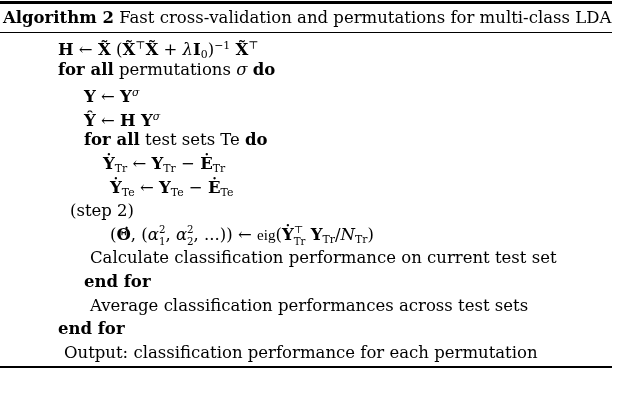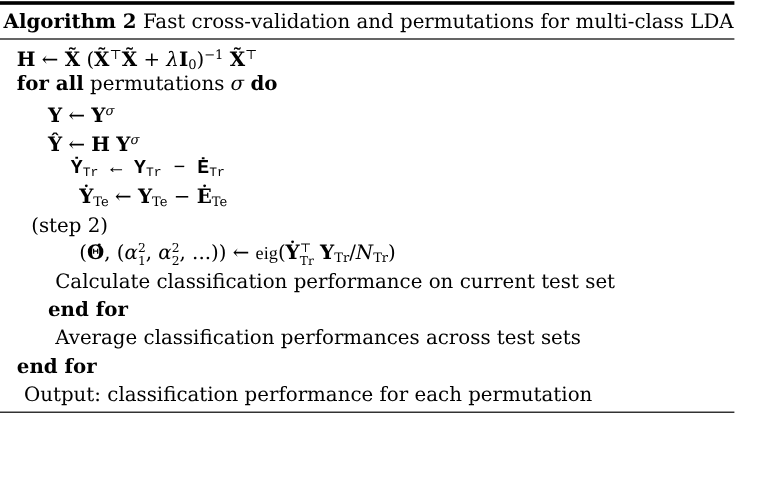--- a/index.html
+++ b/index.html
@@ -30,20 +30,21 @@
     overflow:hidden;
   }
   .title .kw{font-weight:bold;}
   .algo-body{flex:0 0 auto;padding-top:1px;}
   .line{
     font-size:16.5px;
     height:23.6px;
     line-height:23.6px;
     white-space:nowrap;
     overflow:hidden;
+    margin-left:44px;
   }
   .kw{font-weight:bold;}
   .mb{font-weight:bold;}
   .mi{font-style:italic;}
   .mm{font-family:Liberation Serif, serif;font-size:0.92em;}
   .msub{font-size:0.66em;vertical-align:-0.25em;}
   .msup{font-size:0.66em;vertical-align:0.55em;}
   .mss{
     display:inline-flex;
     flex-direction:column;
@@ -58,21 +59,22 @@
 
 <div class="algo-box">
   <div class="rule rule-top"></div>
   <div class="title"><span class="kw">Algorithm 2</span><span> Fast cross-validation and permutations for multi-class LDA</span></div>
   <div class="rule rule-mid"></div>
   <div class="algo-body" id="algo-lines">
       <div class="line" style="padding-left: 14px;"><span class="mb">H</span><span class="tx"> ← </span><span class="mb">X̃</span><span class="tx"> (</span><span class="mb">X̃</span><span class="msup">⊤</span><span class="mb">X̃</span><span class="tx"> + </span><span class="mi">λ</span><span class="mb">I</span><span class="msub">0</span><span class="tx">)</span><span class="msup">−1</span><span class="tx"> </span><span class="mb">X̃</span><span class="msup">⊤</span></div>
       <div class="line" style="padding-left: 14px;"><span class="kw">for all</span><span class="tx"> permutations </span><span class="mi">σ</span><span class="tx"> </span><span class="kw">do</span></div>
       <div class="line" style="padding-left: 40px;"><span class="mb">Y</span><span class="tx"> ← </span><span class="mb">Y</span><span class="msup mi">σ</span></div>
       <div class="line" style="padding-left: 40px;"><span class="mb">Ŷ</span><span class="tx"> ← </span><span class="mb">H</span><span class="tx"> </span><span class="mb">Y</span><span class="msup mi">σ</span></div>
-      <div class="line" style="padding-left: 59px; font-family: Liberation Mono, monospace;"><span class="mb">Ẏ</span><span class="msub">Tr</span><span class="tx"> ← </span><span class="mb">Y</span><span class="msub">Tr</span><span class="tx"> − </span><span class="mb">Ė</span><span class="msub">Tr</span></div>
+      <div class="line" style="padding-left: 40px;"><span class="kw">for all</span><span class="tx"> test sets Te </span><span class="kw">do</span></div>
+      <div class="line" style="padding-left: 59px;"><span class="mb">Ẏ</span><span class="msub">Tr</span><span class="tx"> ← </span><span class="mb">Y</span><span class="msub">Tr</span><span class="tx"> − </span><span class="mb">Ė</span><span class="msub">Tr</span></div>
       <div class="line" style="padding-left: 66px;"><span class="mb">Ẏ</span><span class="msub">Te</span><span class="tx"> ← </span><span class="mb">Y</span><span class="msub">Te</span><span class="tx"> − </span><span class="mb">Ė</span><span class="msub">Te</span></div>
       <div class="line" style="padding-left: 26px;"><span class="tx">(step 2)</span></div>
       <div class="line" style="padding-left: 66px;"><span class="tx">(</span><span class="mb">Θ̇</span><span class="tx">, (</span><span class="mi">α</span><span class="mss">
           <span>2</span>
           <span>1</span>
         </span><span class="tx">, </span><span class="mi">α</span><span class="mss">
           <span>2</span>
           <span>2</span>
         </span><span class="tx">, ...)) ← </span><span class="mm">eig</span><span class="tx">(</span><span class="mb">Ẏ</span><span class="mss">
           <span>⊤</span>

